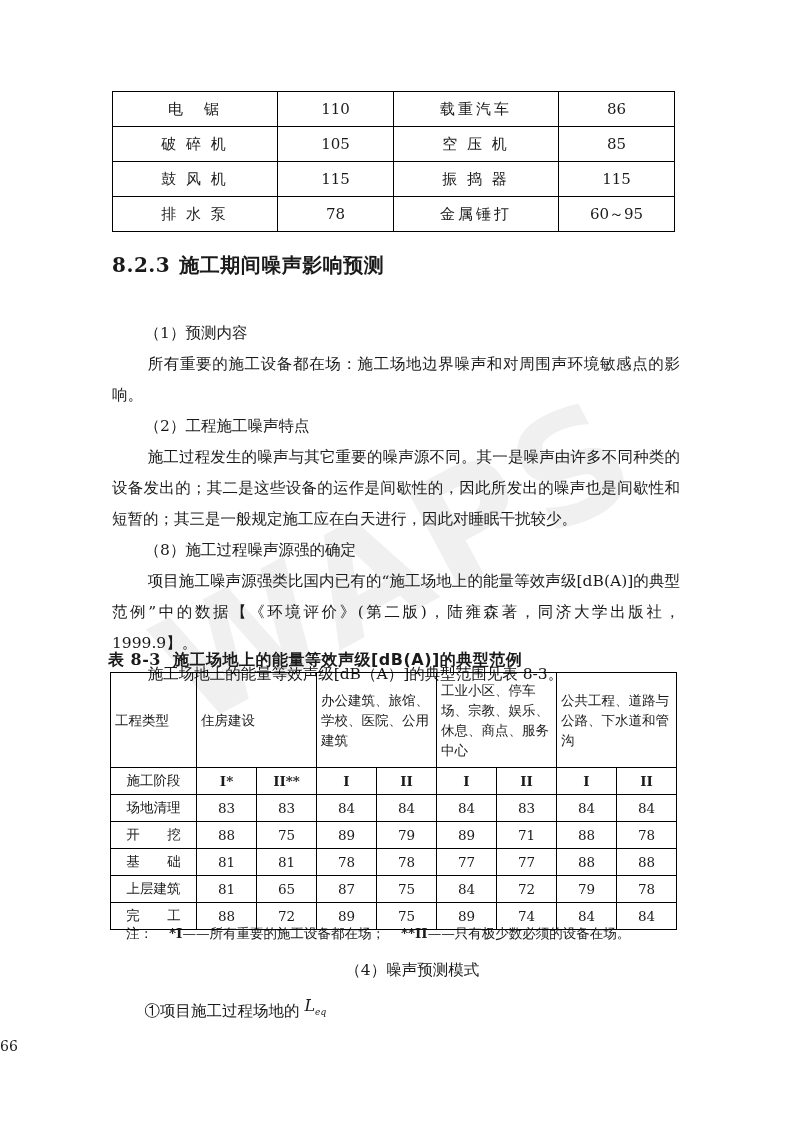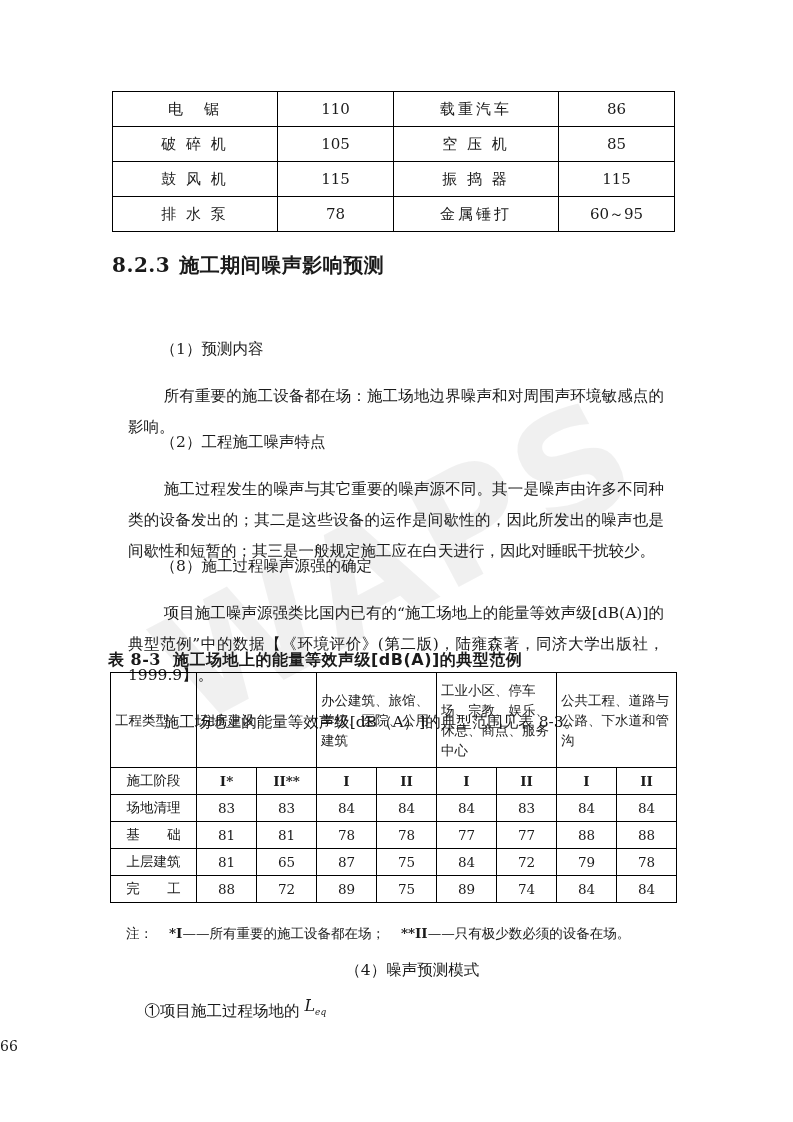--- a/index.html
+++ b/index.html
@@ -101,21 +101,21 @@
   .body-block {
     position: absolute;
     left: 112px;
     width: 568px;
     font-size: 15.5px;
     line-height: 31px;
     text-align: justify;
     text-justify: inter-ideograph;
   }
   .body-block p {
-    margin: 16px;
+    margin: 0;
   }
   .indent1 { text-indent: 2.1em; }
   .indent2 { text-indent: 2.3em; }
 
   
   .table-caption {
     position: absolute;
     left: 108px;
     top: 650px;
     width: 568px;
@@ -314,20 +314,31 @@
           <td>83</td>
           <td>83</td>
           <td>84</td>
           <td>84</td>
           <td>84</td>
           <td>83</td>
           <td>84</td>
           <td>84</td>
         </tr>
         <tr>
+          <td class="stage-label spaced">开　挖</td>
+          <td>88</td>
+          <td>75</td>
+          <td>89</td>
+          <td>79</td>
+          <td>89</td>
+          <td>71</td>
+          <td>88</td>
+          <td>78</td>
+        </tr>
+        <tr>
           <td class="stage-label spaced">基　础</td>
           <td>81</td>
           <td>81</td>
           <td>78</td>
           <td>78</td>
           <td>77</td>
           <td>77</td>
           <td>88</td>
           <td>88</td>
         </tr>

